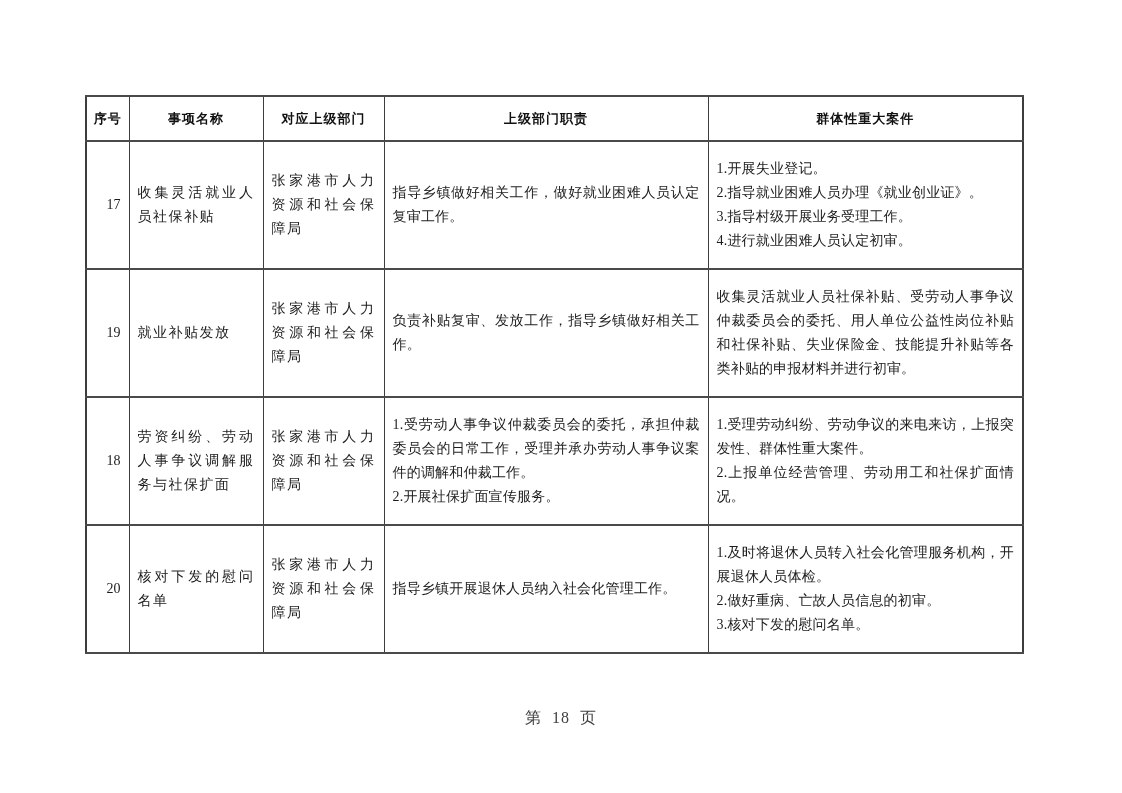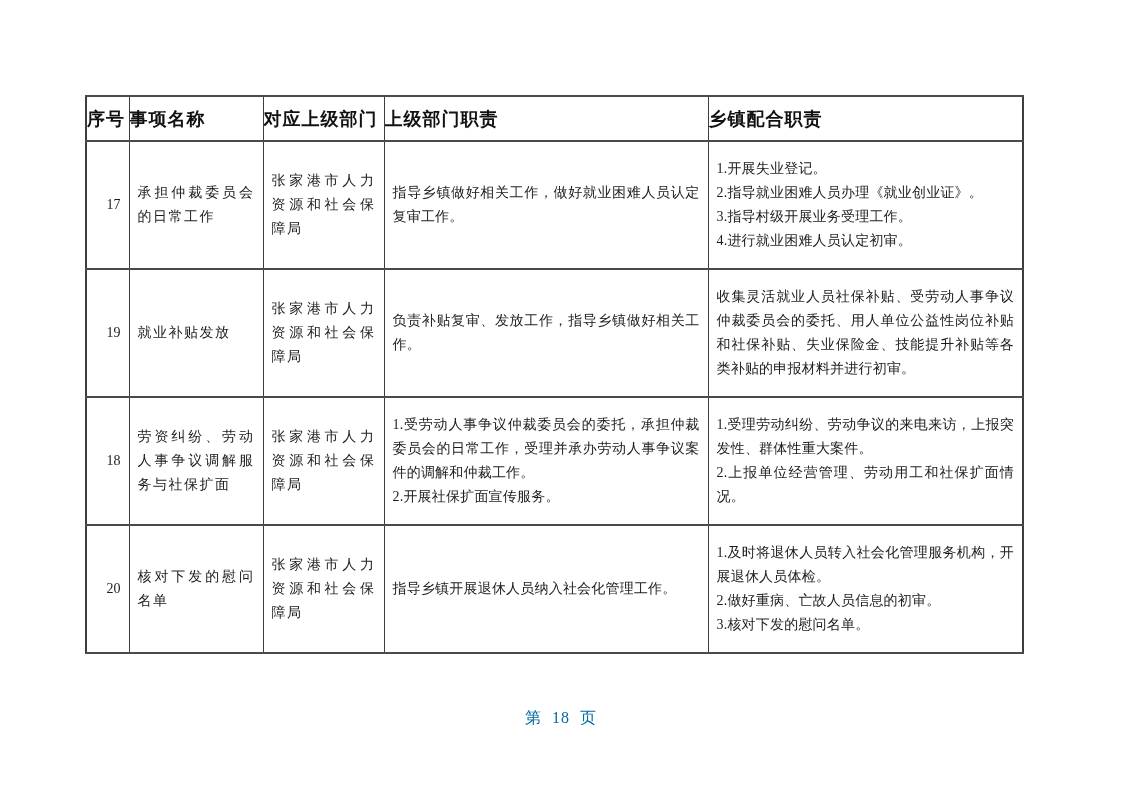--- a/index.html
+++ b/index.html
@@ -28,43 +28,43 @@
     border-bottom: 2px solid #4a4a4a;
     vertical-align: middle;
     overflow: hidden;
   }
   table.duties thead tr { height: 45px; }
   table.duties tbody tr { height: 128px; }
 
   table.duties th {
     font-family: "Liberation Sans", "DejaVu Sans", sans-serif;
     font-weight: bold;
-    font-size: 18px;
-    text-align: left;
+    font-size: 13px;
+    text-align: center;
     letter-spacing: 1px;
     color: #111;
   }
   table.duties td {
     font-size: 14px;
     line-height: 24px;
     padding: 6px 8px;
   }
   td.c-seq { text-align: right; letter-spacing: 0; font-size: 15px; }
   td.c-name, td.c-dept { padding-left: 12px; padding-right: 10px; letter-spacing: 1.5px; text-align: justify; }
   td.c-duty, td.c-coop { letter-spacing: 0.2px; white-space: pre-line; text-align: justify; }
 
   .footer {
     position: absolute;
     left: 0; top: 708px;
     width: 1122px;
     text-align: center;
     font-size: 16px;
     letter-spacing: 1px;
     white-space: pre;
-    color: #0369a1;
+    color: #404040;
   }
 </style>
 </head>
 <body>
 
 <div class="sheet">
 
   <table class="duties">
     <colgroup>
       <col style="width:43px">
@@ -72,27 +72,27 @@
       <col style="width:121px">
       <col style="width:324px">
       <col style="width:315px">
     </colgroup>
     <thead>
       <tr>
         <th>序号</th>
         <th>事项名称</th>
         <th>对应上级部门</th>
         <th>上级部门职责</th>
-        <th>乡镇配合职责</th>
+        <th>群体性重大案件</th>
       </tr>
     </thead>
     <tbody>
       <tr>
         <td class="c-seq">17</td>
-        <td class="c-name">承担仲裁委员会的日常工作</td>
+        <td class="c-name">收集灵活就业人员社保补贴</td>
         <td class="c-dept">张家港市人力资源和社会保障局</td>
         <td class="c-duty">指导乡镇做好相关工作，做好就业困难人员认定复审工作。</td>
         <td class="c-coop">1.开展失业登记。
 2.指导就业困难人员办理《就业创业证》。
 3.指导村级开展业务受理工作。
 4.进行就业困难人员认定初审。</td>
       </tr>
       <tr>
         <td class="c-seq">19</td>
         <td class="c-name">就业补贴发放</td>

